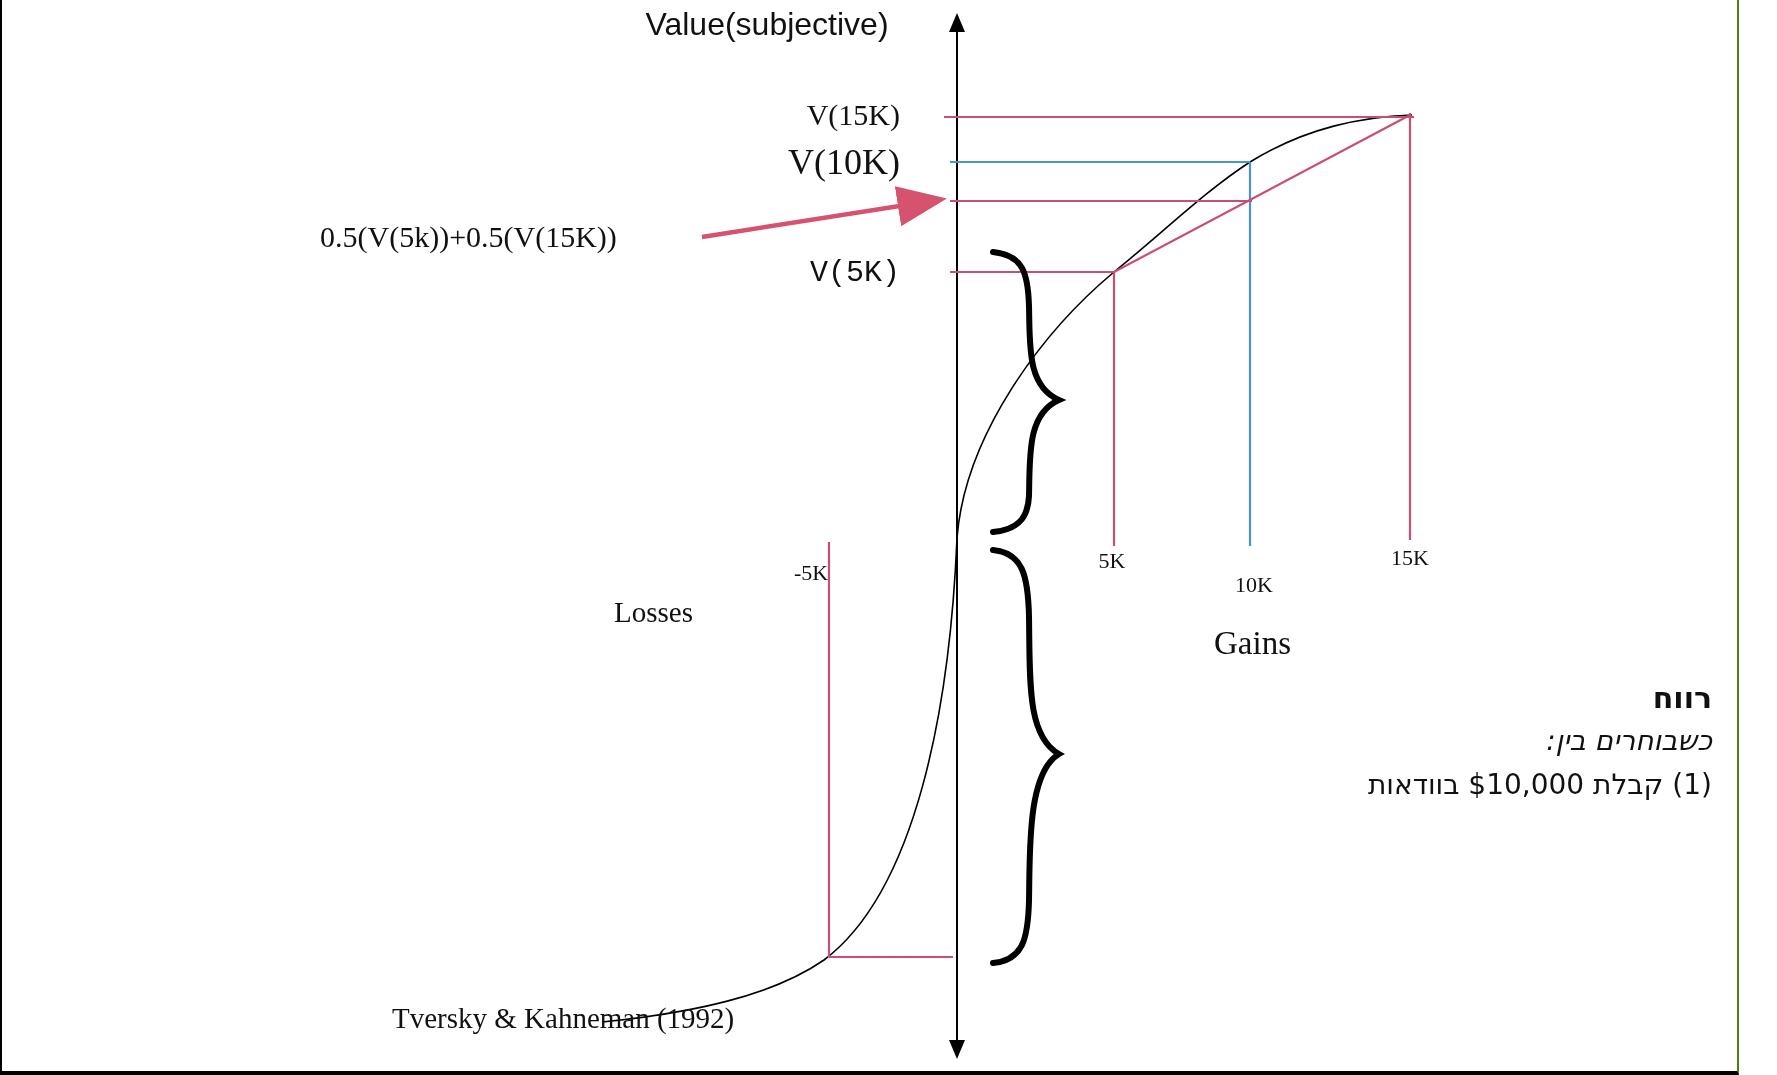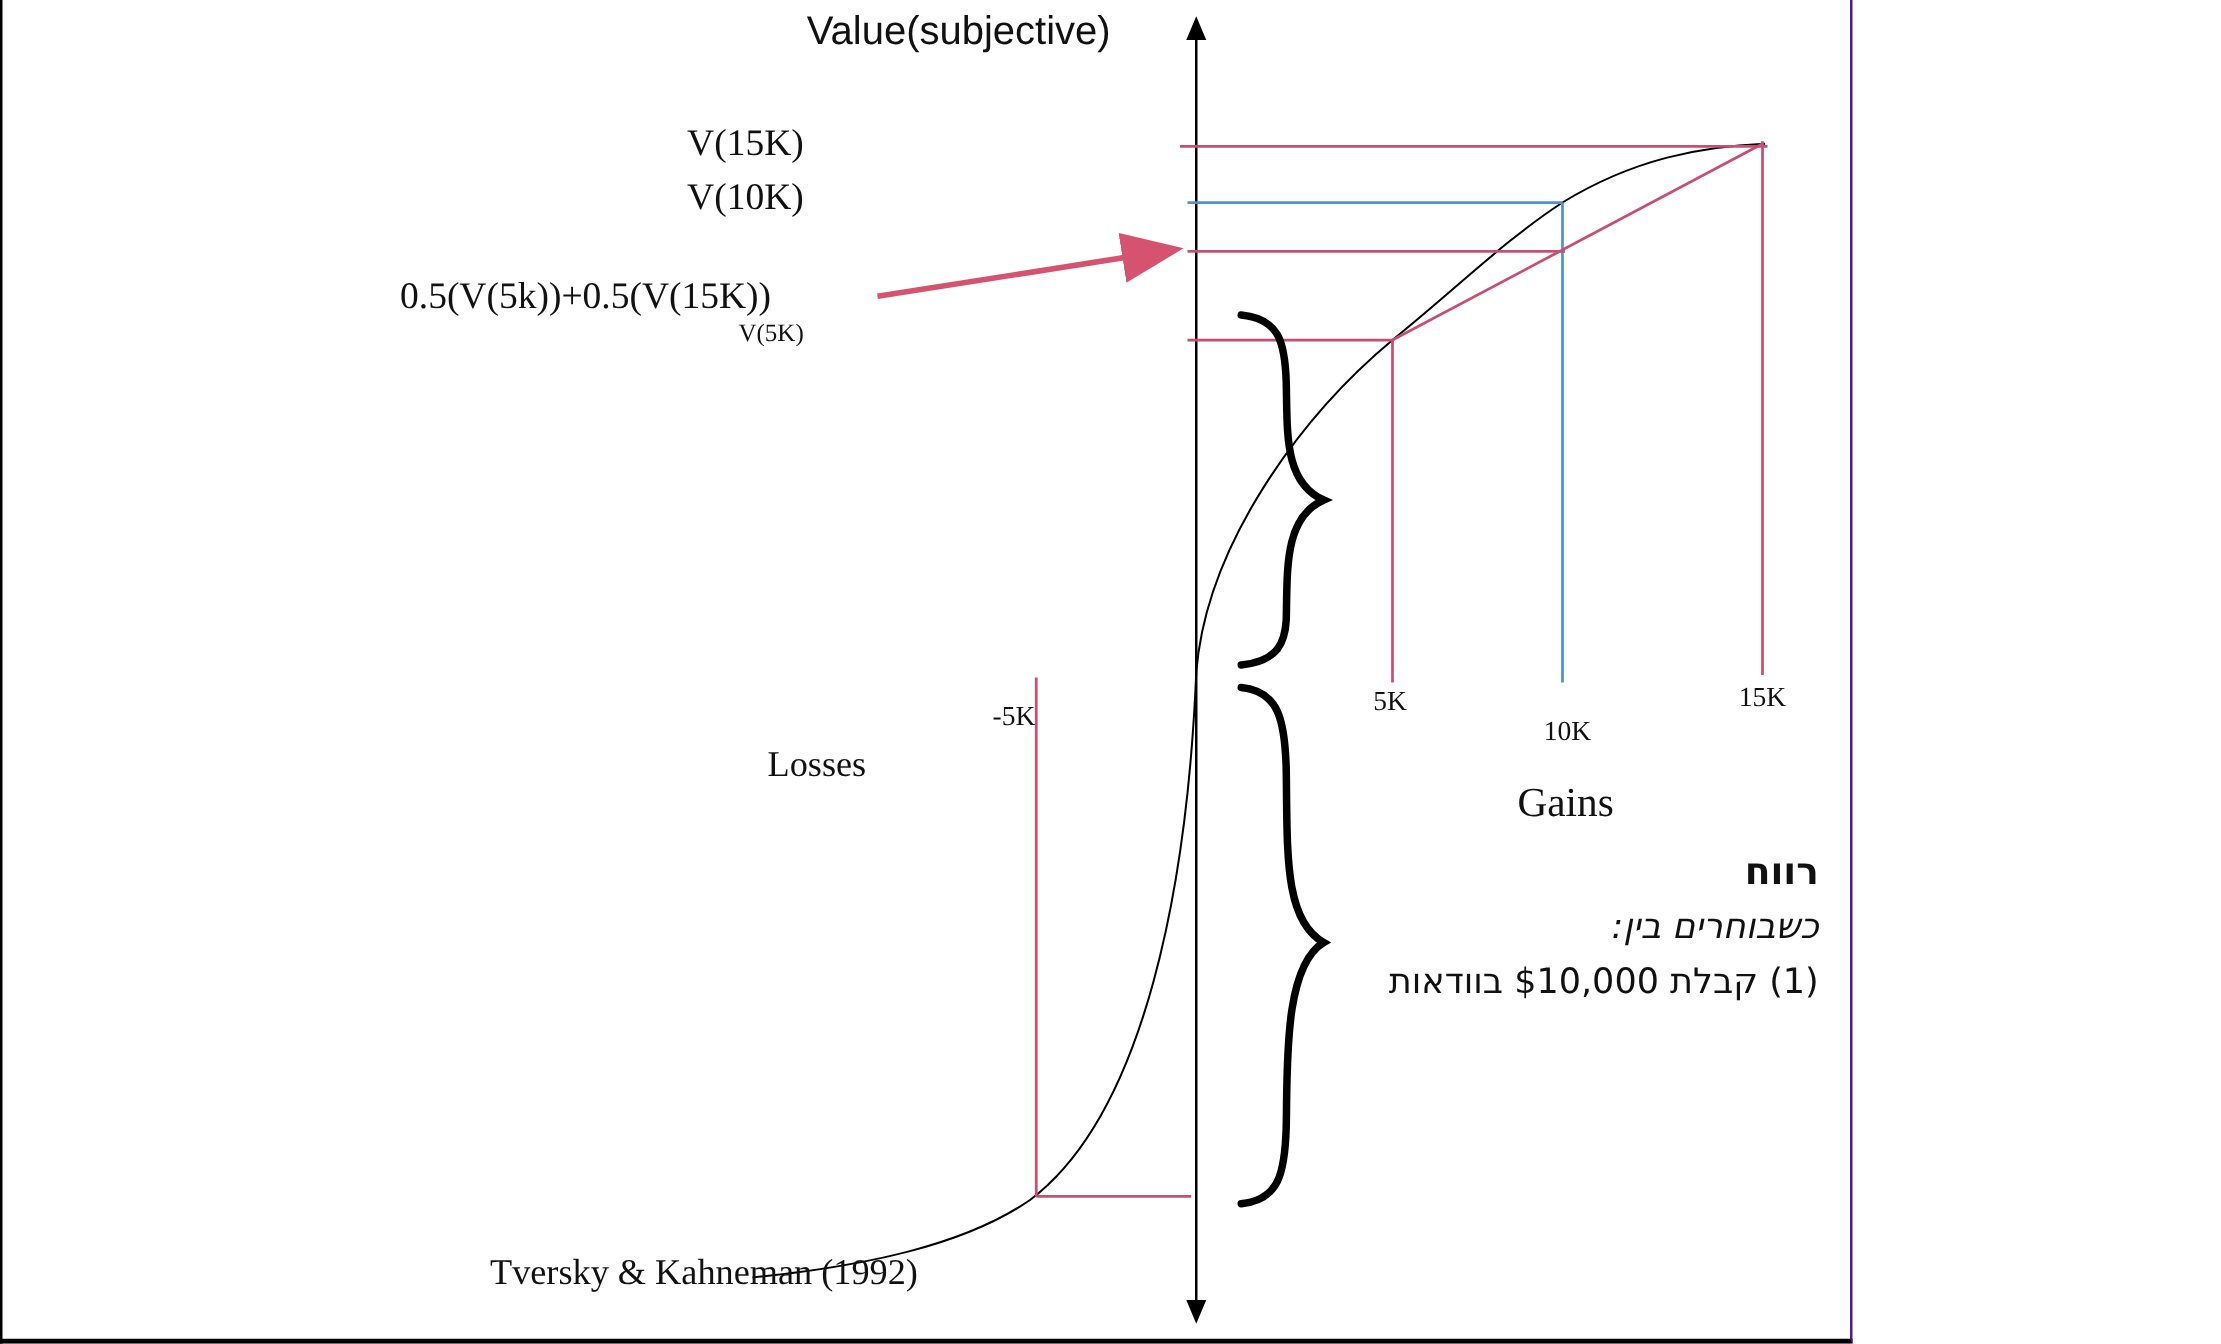--- a/index.html
+++ b/index.html
@@ -1,22 +1,22 @@
 <!DOCTYPE html>
 <html><head>
 <meta charset="utf-8">
 <style>
   html,body{margin:0;padding:0;background:#ffffff;}
   .canvas{
     position:relative;
-    width:1482px;height:1075px;
+    width:1739px;height:1075px;
     box-sizing:border-box;
     background:#ffffff;
     border-left:2px solid #000;
-    border-right:2px solid #4c1d95;
+    border-right:2px solid #4d7c0f;
     border-bottom:4px solid #000;
     overflow:hidden;
     font-family:"Liberation Sans", sans-serif;
     color:#111;
   }
   .lbl{position:absolute;white-space:nowrap;}
   .serif{font-family:"Liberation Serif", serif;}
   .sans{font-family:"Liberation Sans", sans-serif;}
   .heb{font-family:"DejaVu Sans","Liberation Sans",sans-serif;direction:rtl;text-align:right;}
   .center{transform:translateX(-50%);}
@@ -74,23 +74,23 @@
              C 1025,773 1028,852 1027,901
              C 1026,939 1021,960 991,963" fill="none" stroke="#000" stroke-width="6" stroke-linecap="round"></path>
 
     <line x1="700" y1="237" x2="936" y2="200" stroke="#d5536f" stroke-width="4.5" marker-end="url(#arrowhead)"></line>
   </svg>
 
   <div class="lbl sans center" style="left:765px;top:6px;font-size:32px;">Value(subjective)</div>
 
   <div class="lbl serif rt" style="right:837px;top:98px;font-size:30px;">V(15K)</div>
 
-  <div class="lbl serif rt" style="right:837px;top:141px;font-size:30px;">V(10K)</div>
+  <div class="lbl serif rt" style="right:837px;top:141px;font-size:36px;">V(10K)</div>
 
-  <div class="lbl serif rt" style="right:837px;top:256px;font-size:20px;">V(5K)</div>
+  <div class="lbl serif rt" style="right:837px;top:256px;font-size:30px;font-family:Liberation Mono, monospace;">V(5K)</div>
 
   <div class="lbl serif" style="left:318px;top:220px;font-size:30px;">0.5(V(5k))+0.5(V(15K))</div>
 
   <div class="lbl serif" style="left:612px;top:596px;font-size:29px;">Losses</div>
 
   <div class="lbl serif" style="left:1212px;top:625px;font-size:33px;">Gains</div>
 
   <div class="lbl serif" style="left:792px;top:560px;font-size:22px;">-5K</div>
 
   <div class="lbl serif center" style="left:1110px;top:548px;font-size:22px;">5K</div>

